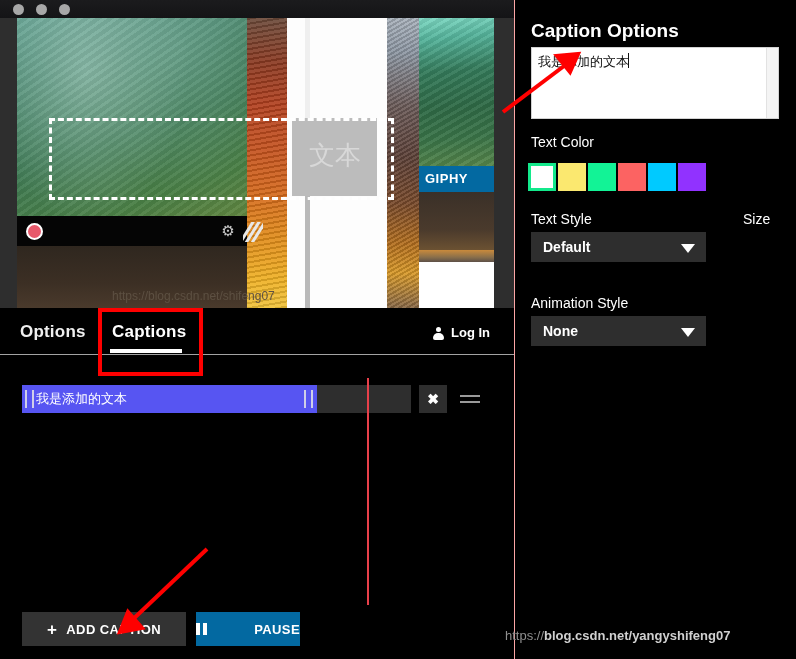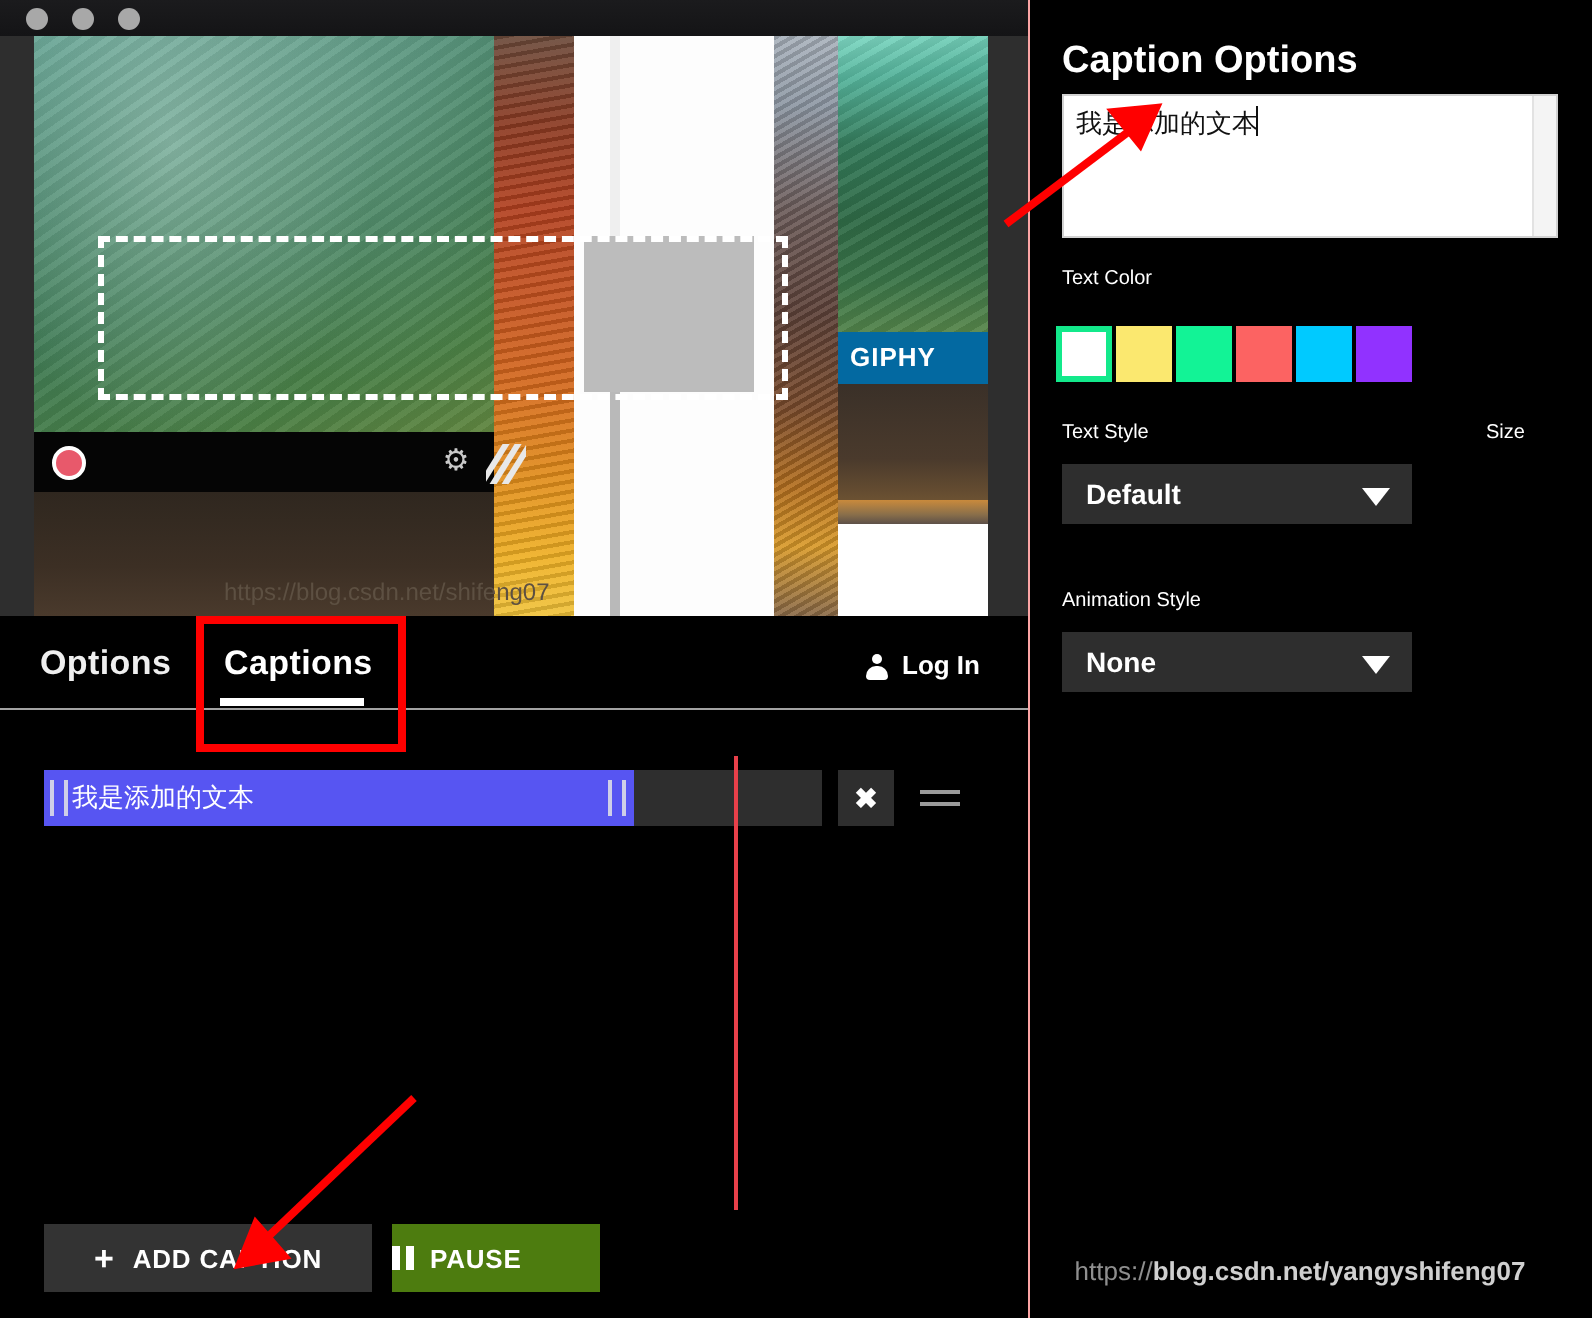--- a/index.html
+++ b/index.html
@@ -106,53 +106,53 @@
   .cap-drag i{position:absolute;left:0;width:20px;height:2px;background:#9a9a9a;}
   .cap-drag i:nth-child(1){top:0;} .cap-drag i:nth-child(2){top:6px;}
   .playhead{position:absolute;left:367px;top:378px;width:2px;height:228px;background:#e8404a;}
 
   
   .footer{position:absolute;left:0;top:605px;width:514px;height:54px;background:#000;}
   .btn-add{position:absolute;left:22px;top:7px;width:164px;height:34px;background:#333333;
     color:#fff;font-size:13px;font-weight:bold;letter-spacing:.4px;
     display:flex;align-items:center;justify-content:center;gap:9px;}
   .plus{font-size:17px;font-weight:bold;line-height:1;}
-  .btn-pause{position:absolute;left:196px;top:7px;width:104px;height:34px;background:#4d7c0f;
+  .btn-pause{position:absolute;left:196px;top:7px;width:104px;height:34px;background:#0369a1;
     color:#fff;font-size:13px;font-weight:bold;letter-spacing:.4px;
-    display:flex;align-items:center;justify-content:flex-start;gap:8px;}
+    display:flex;align-items:center;justify-content:space-between;gap:8px;}
   .pausebars{display:inline-block;width:11px;height:12px;position:relative;}
   .pausebars::before,.pausebars::after{content:"";position:absolute;top:0;width:4px;height:12px;background:#fff;}
   .pausebars::before{left:0;} .pausebars::after{left:7px;}
 
   
   .right-panel{position:absolute;left:514px;top:0;width:282px;height:659px;background:#000;
     border-left:1px solid #fca5a5;}
   .ro-title{position:absolute;left:16px;top:20px;color:#fff;font-size:19px;font-weight:bold;}
   .ro-textarea{position:absolute;left:16px;top:47px;width:248px;height:72px;background:#fff;
     border:1px solid #d2d2d2;box-sizing:border-box;}
   .ro-textarea .ta-text{position:absolute;left:6px;top:5px;color:#111;font-size:13px;white-space:nowrap;}
   .ro-textarea .caret{position:absolute;left:96px;top:5px;width:1px;height:15px;background:#111;}
   .ro-textarea .scroll{position:absolute;right:0;top:0;width:11px;height:70px;background:#f4f4f4;border-left:1px solid #e2e2e2;}
 
-  .lbl{position:absolute;color:#fff;font-size:10px;}
+  .lbl{position:absolute;color:#fff;font-size:14px;}
   .lbl-color{left:16px;top:134px;}
   .lbl-style{left:16px;top:211px;}
   .lbl-size{left:228px;top:211px;}
   .lbl-anim{left:16px;top:295px;}
   .sw-wrap{position:absolute;top:0;width:28px;height:28px;}
   .sw-sel{outline:3px solid #13e98b;outline-offset:-3px;}
 
   .sel{position:absolute;background:#2e2e2e;color:#fff;font-weight:bold;display:flex;align-items:center;}
   .sel-style{left:16px;top:232px;width:175px;height:30px;font-size:14px;}
   .sel-anim{left:16px;top:316px;width:175px;height:30px;font-size:14px;}
   .sel span.txt{margin-left:12px;}
   .caret-dn{position:absolute;right:11px;top:12px;width:0;height:0;
     border-left:7px solid transparent;border-right:7px solid transparent;border-top:9px solid #fff;}
 
-  .wm-right{position:absolute;left:505px;top:628px;width:290px;text-align:center;
+  .wm-right{position:absolute;left:505px;top:628px;width:290px;text-align:left;
     color:#8f8f8f;font-size:13px;white-space:nowrap;}
   .wm-right .b{font-weight:bold;color:#d0d0d0;}
 
   
   .anno{position:absolute;pointer-events:none;}
   .redbox{position:absolute;left:98px;top:308px;width:105px;height:68px;
     border:4px solid #ff0000;box-sizing:border-box;}
   .arrow-svg{position:absolute;left:0;top:0;width:796px;height:659px;}
 </style>
 </head>
@@ -183,20 +183,21 @@
           <div class="thumb-top"></div>
           <div class="thumb-giphy">
             <span>GIPHY</span>
           </div>
           <div class="thumb-dark"></div>
           <div class="thumb-water"></div>
           <div class="thumb-white"></div>
         </div>
 
         <div class="gray-sel"></div>
+        <div class="gray-sel-txt">文本</div>
 
         <div class="tool-bar">
           <div class="rec"></div>
           <div class="gear">⚙</div>
           <div class="slashes">
               <i></i>
               <i></i>
               <i></i>
             </div>
         </div>

